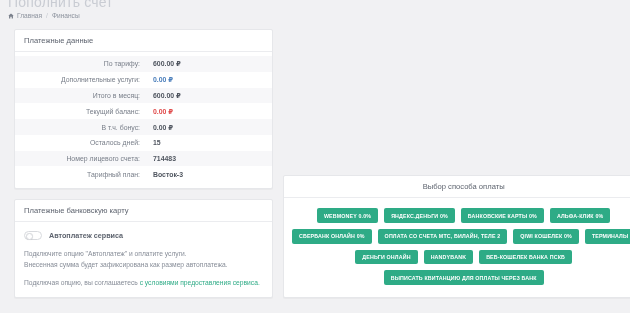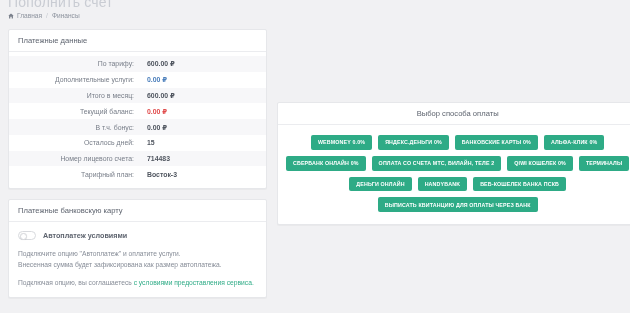--- a/index.html
+++ b/index.html
@@ -52,22 +52,22 @@
     line-height: 6px;
   }
   .breadcrumb a { color: #8d939e; text-decoration: none; }
   .breadcrumb .sep { color: #c2c6cd; margin: 0 1px; }
   .breadcrumb .cur { color: #8d939e; }
 
   
   .wrap {
     display: flex;
     gap: 10px;
-    padding: 0 8px;
-    align-items: center;
+    padding: 0 14px;
+    align-items: flex-end;
   }
   .col-left  { width: 259px; flex: 0 0 259px; }
   .col-right { flex: 1 1 auto; }
 
   
   .card {
     background: #ffffff;
     border: 1px solid #e6e7ea;
     border-radius: 2px;
     box-shadow: 0 1px 1px rgba(0,0,0,.035);
@@ -245,21 +245,21 @@
       </div>
     </div>
 
     <div class="card">
       <div class="card-head">Платежные банковскую карту</div>
       <div class="card-body pad">
         <div class="toggle-row">
           <div class="switch">
             <div class="knob"></div>
           </div>
-          <div class="toggle-label">Автоплатеж условиями</div>
+          <div class="toggle-label">Автоплатеж сервиса</div>
         </div>
         <div class="ap-text">
           <p>
             <span>Подключите опцию "Автоплатеж" и оплатите услуги.</span><br>
             <span>Внесенная сумма будет зафиксирована как размер автоплатежа.</span>
           </p>
           <p>
             <span>Подключая опцию, вы соглашаетесь </span><a class="ap-link" href="#">с условиями предоставления сервиса.</a>
           </p>
         </div>

